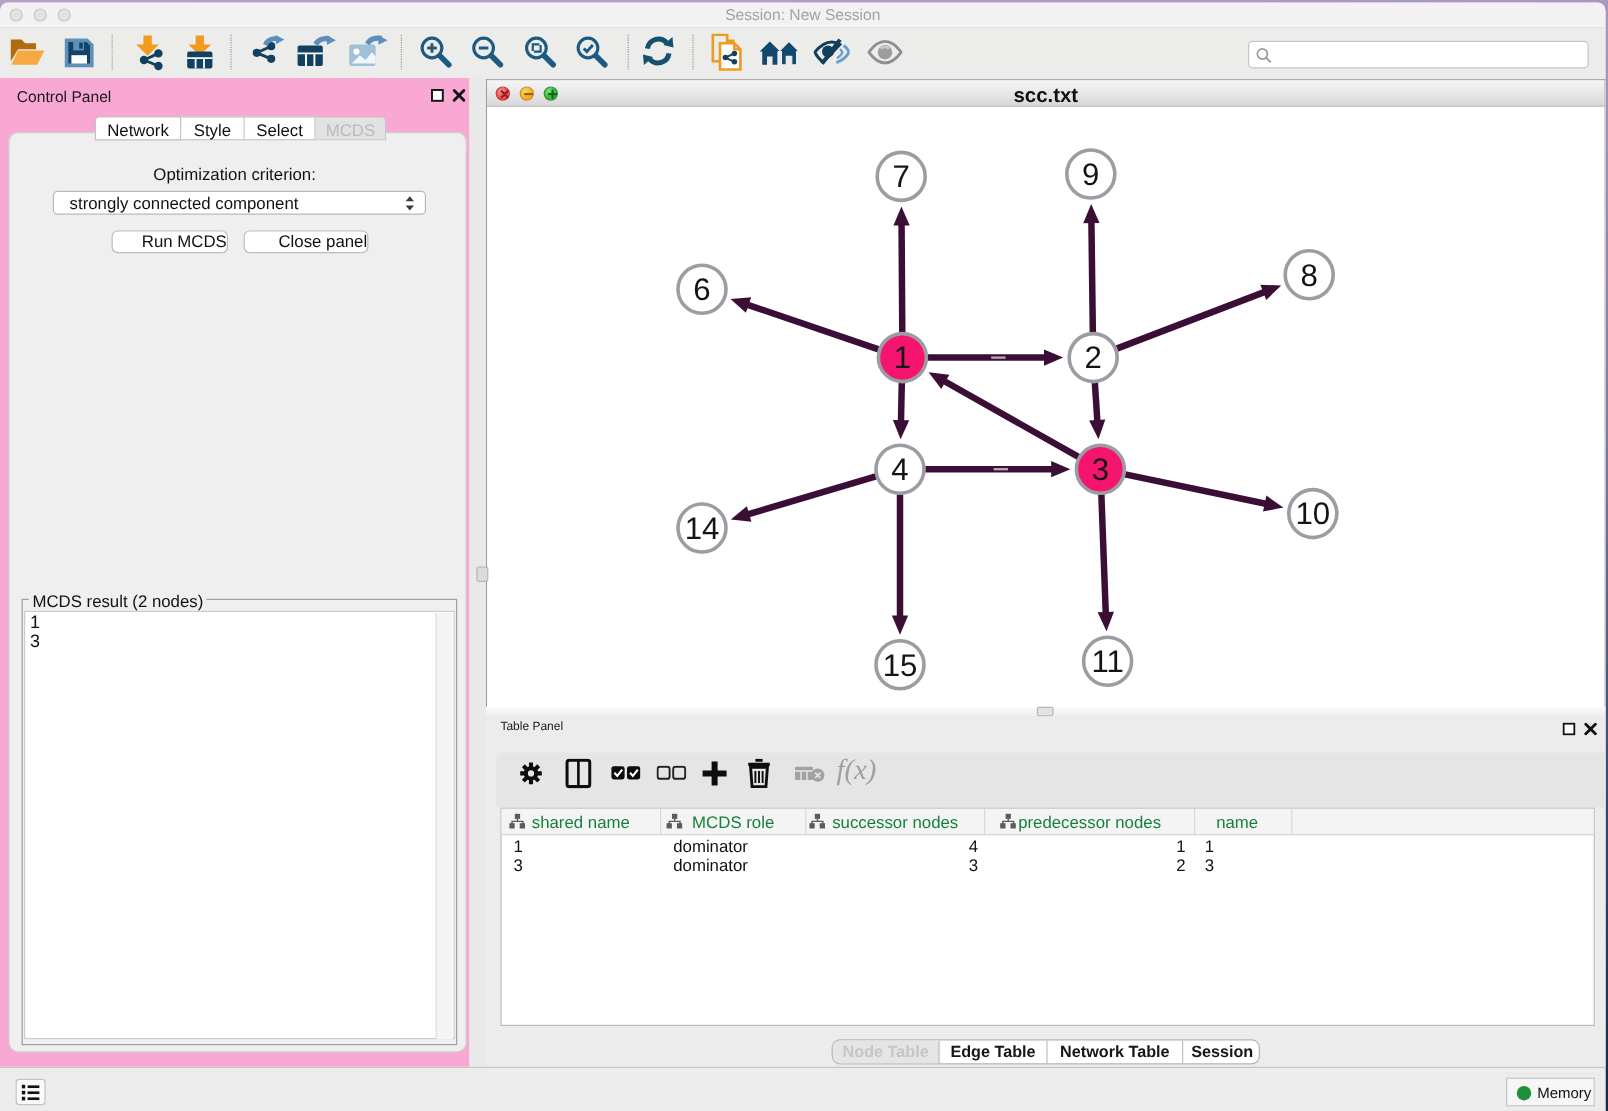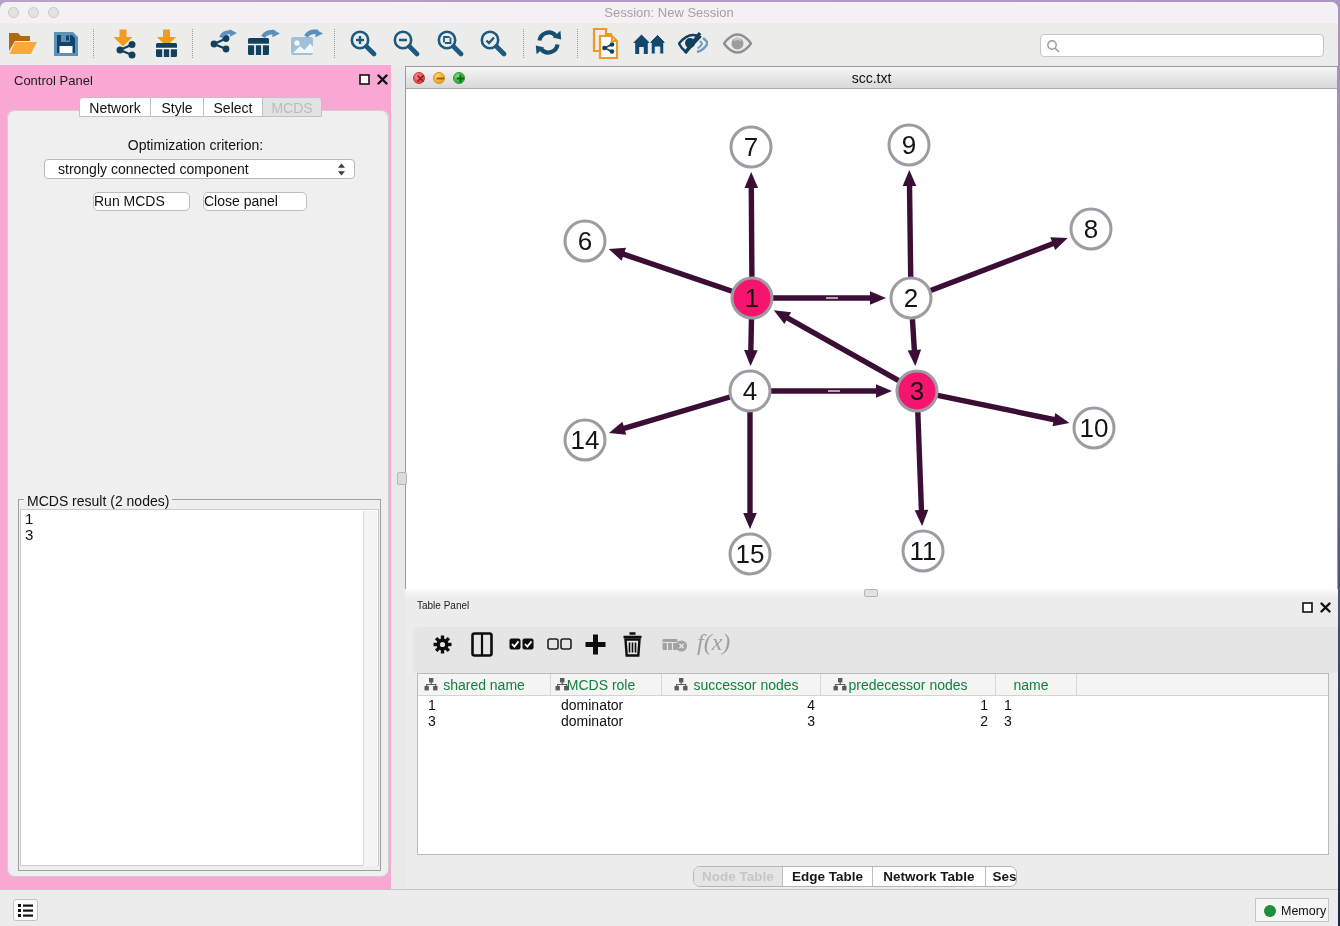--- a/index.html
+++ b/index.html
@@ -17,32 +17,32 @@
 
 #cpanel{position:absolute;left:0;top:0;width:391px;height:824px;background:#f9a8d4;}
 #cpheader{position:absolute;left:14px;top:8px;font-size:13px;color:#1b1b1b;}
 .paneico{position:absolute;top:9px;}
 #cpbox{position:absolute;left:7px;top:45px;width:382px;height:767px;border:1px solid #cfcfcf;border-radius:8px;background:#efefef;box-sizing:border-box;}
 #cpband{position:absolute;left:7px;top:45px;width:382px;height:14px;background:#e3e3e3;border-radius:8px 8px 0 0;}
 .tab{position:absolute;top:32px;height:20px;line-height:20px;text-align:center;font-size:14px;color:#111;background:#fff;border:1px solid #c2c2c2;box-sizing:border-box;}
 
 #optlabel{position:absolute;left:0;top:72px;width:391px;text-align:center;font-size:14px;color:#111;}
 #dropdown{position:absolute;left:44px;top:94px;width:311px;height:20px;background:#fff;border:1px solid #b9b9b9;border-radius:4px;box-sizing:border-box;font-size:14px;line-height:18px;padding-left:13px;color:#111;}
-.btn{position:absolute;top:127px;height:19px;background:#fff;border:1px solid #bdbdbd;border-radius:5px;box-sizing:border-box;font-size:14px;text-align:left;line-height:17px;color:#111;}
+.btn{position:absolute;top:127px;height:19px;background:#fff;border:1px solid #bdbdbd;border-radius:5px;box-sizing:border-box;font-size:14px;text-align:right;line-height:17px;color:#111;}
 #grpbox{position:absolute;left:18px;top:434px;width:363px;height:372px;border:1px solid #9f9f9f;box-sizing:border-box;}
 #grplabel{position:absolute;left:24px;top:428px;background:#efefef;padding:0 3px;font-size:14px;color:#111;}
 #grpwhite{position:absolute;left:20px;top:444px;width:359px;height:357px;background:#fff;border:1px solid #cccccc;box-sizing:border-box;}
 #grpscroll{position:absolute;right:1px;top:1px;width:13px;height:355px;background:#f4f4f4;border-left:1px solid #dcdcdc;}
 
 #vsplit{position:absolute;left:397px;top:407px;width:8px;height:11px;background:#dcdcdc;border:1px solid #b5b5b5;border-radius:2px;}
 #hsplit{position:absolute;left:864px;top:524px;width:12px;height:6px;background:#e2e2e2;border:1px solid #b5b5b5;border-radius:2px;}
 
 #netframe{position:absolute;left:405px;top:1px;width:933px;height:523px;border:1px solid #9b9b9b;border-bottom:none;box-sizing:border-box;background:#fff;}
 #nettitle{position:absolute;left:0;top:0;width:100%;height:21px;background:linear-gradient(#f6f6f6,#d8d8d8);border-bottom:1px solid #ababab;}
-#netname{position:absolute;left:0;top:3px;width:100%;text-align:center;font-size:14px;font-weight:normal;color:#111;}
+#netname{position:absolute;left:0;top:3px;width:100%;text-align:center;font-size:17px;font-weight:bold;color:#111;}
 .mac{position:absolute;top:4.5px;width:12px;height:12px;border-radius:50%;box-sizing:border-box;}
 #netcanvas{position:absolute;left:0;top:22px;width:931px;height:500px;background:#fff;}
 #netgap{position:absolute;left:405px;top:524px;width:933px;height:8px;background:linear-gradient(#fbfbfb,#eeeeee);}
 
 #tpanel{position:absolute;left:405px;top:532px;width:933px;height:292px;background:#ececec;}
 #tpheader{position:absolute;left:12px;top:3px;font-size:10px;color:#1b1b1b;}
 #tptools{position:absolute;left:8px;top:30px;width:925px;height:46px;background:#e5e5e5;border-radius:8px 0 0 0;}
 #ttable{position:absolute;left:12px;top:76px;width:912px;height:182px;background:#fff;border:1px solid #bbbbbb;box-sizing:border-box;}
 #thead{position:absolute;left:0;top:0;width:100%;height:21px;background:#f4f4f4;border-bottom:1px solid #d4d4d4;}
 .thc{position:absolute;top:0;height:21px;border-right:1px solid #d8d8d8;box-sizing:border-box;}
@@ -354,21 +354,21 @@
           <circle cx="19.5" cy="8" r="5.5" fill="#a2a2a2"></circle>
           <path d="M17.3 5.8 l4.4 4.4 M21.7 5.8 l-4.4 4.4" stroke="#e5e5e5" stroke-width="1.5"></path>
         </svg>
         <div style="position:absolute;left:284px;top:2px;font-family:'Liberation Serif',serif;font-style:italic;font-size:24px;color:#a0a0a0;">f(x)</div>
       </div>
       <div id="ttable">
         <div id="thead">
           <div class="thc" style="left:0;width:133px;">
               <div class="thl">shared name</div>
             </div>
-          <div class="thc" style="left:123px;width:121px;">
+          <div class="thc" style="left:133px;width:121px;">
               <div class="thl">MCDS role</div>
             </div>
           <div class="thc" style="left:254px;width:149px;">
               <div class="thl">successor nodes</div>
             </div>
           <div class="thc" style="left:403px;width:175px;">
               <div class="thl">predecessor nodes</div>
             </div>
           <div class="thc" style="left:578px;width:81px;">
               <div class="thl" style="text-indent:-10px;">name</div>
@@ -414,21 +414,21 @@
           <div class="tcell" style="left:586px;">1</div>
         </div>
         <div class="trow" style="top:39px;">
           <div class="tcell" style="left:10px;">3</div>
           <div class="tcell" style="left:143px;">dominator</div>
           <div class="tcell" style="left:254px;width:143px;text-align:right;">3</div>
           <div class="tcell" style="left:403px;width:167px;text-align:right;">2</div>
           <div class="tcell" style="left:586px;">3</div>
         </div>
       </div>
-      <div id="btabs" style="width:324px;">
+      <div id="btabs" style="width:357px;">
         <div class="btab" style="left:0;width:89px;background:#e5e5e5;color:#c6c6c6;">Node Table</div>
         <div class="btab" style="left:89px;width:90px;">Edge Table</div>
         <div class="btab" style="left:179px;width:113px;">Network Table</div>
         <div class="btab" style="left:292px;width:65px;border-right:none;">Session</div>
       </div>
     </div>
   </div>
   <div id="statusbar">
     <div id="listbtn">
       <svg style="position:absolute;left:4px;top:3px;" width="15" height="15" viewBox="0 0 15 15">

